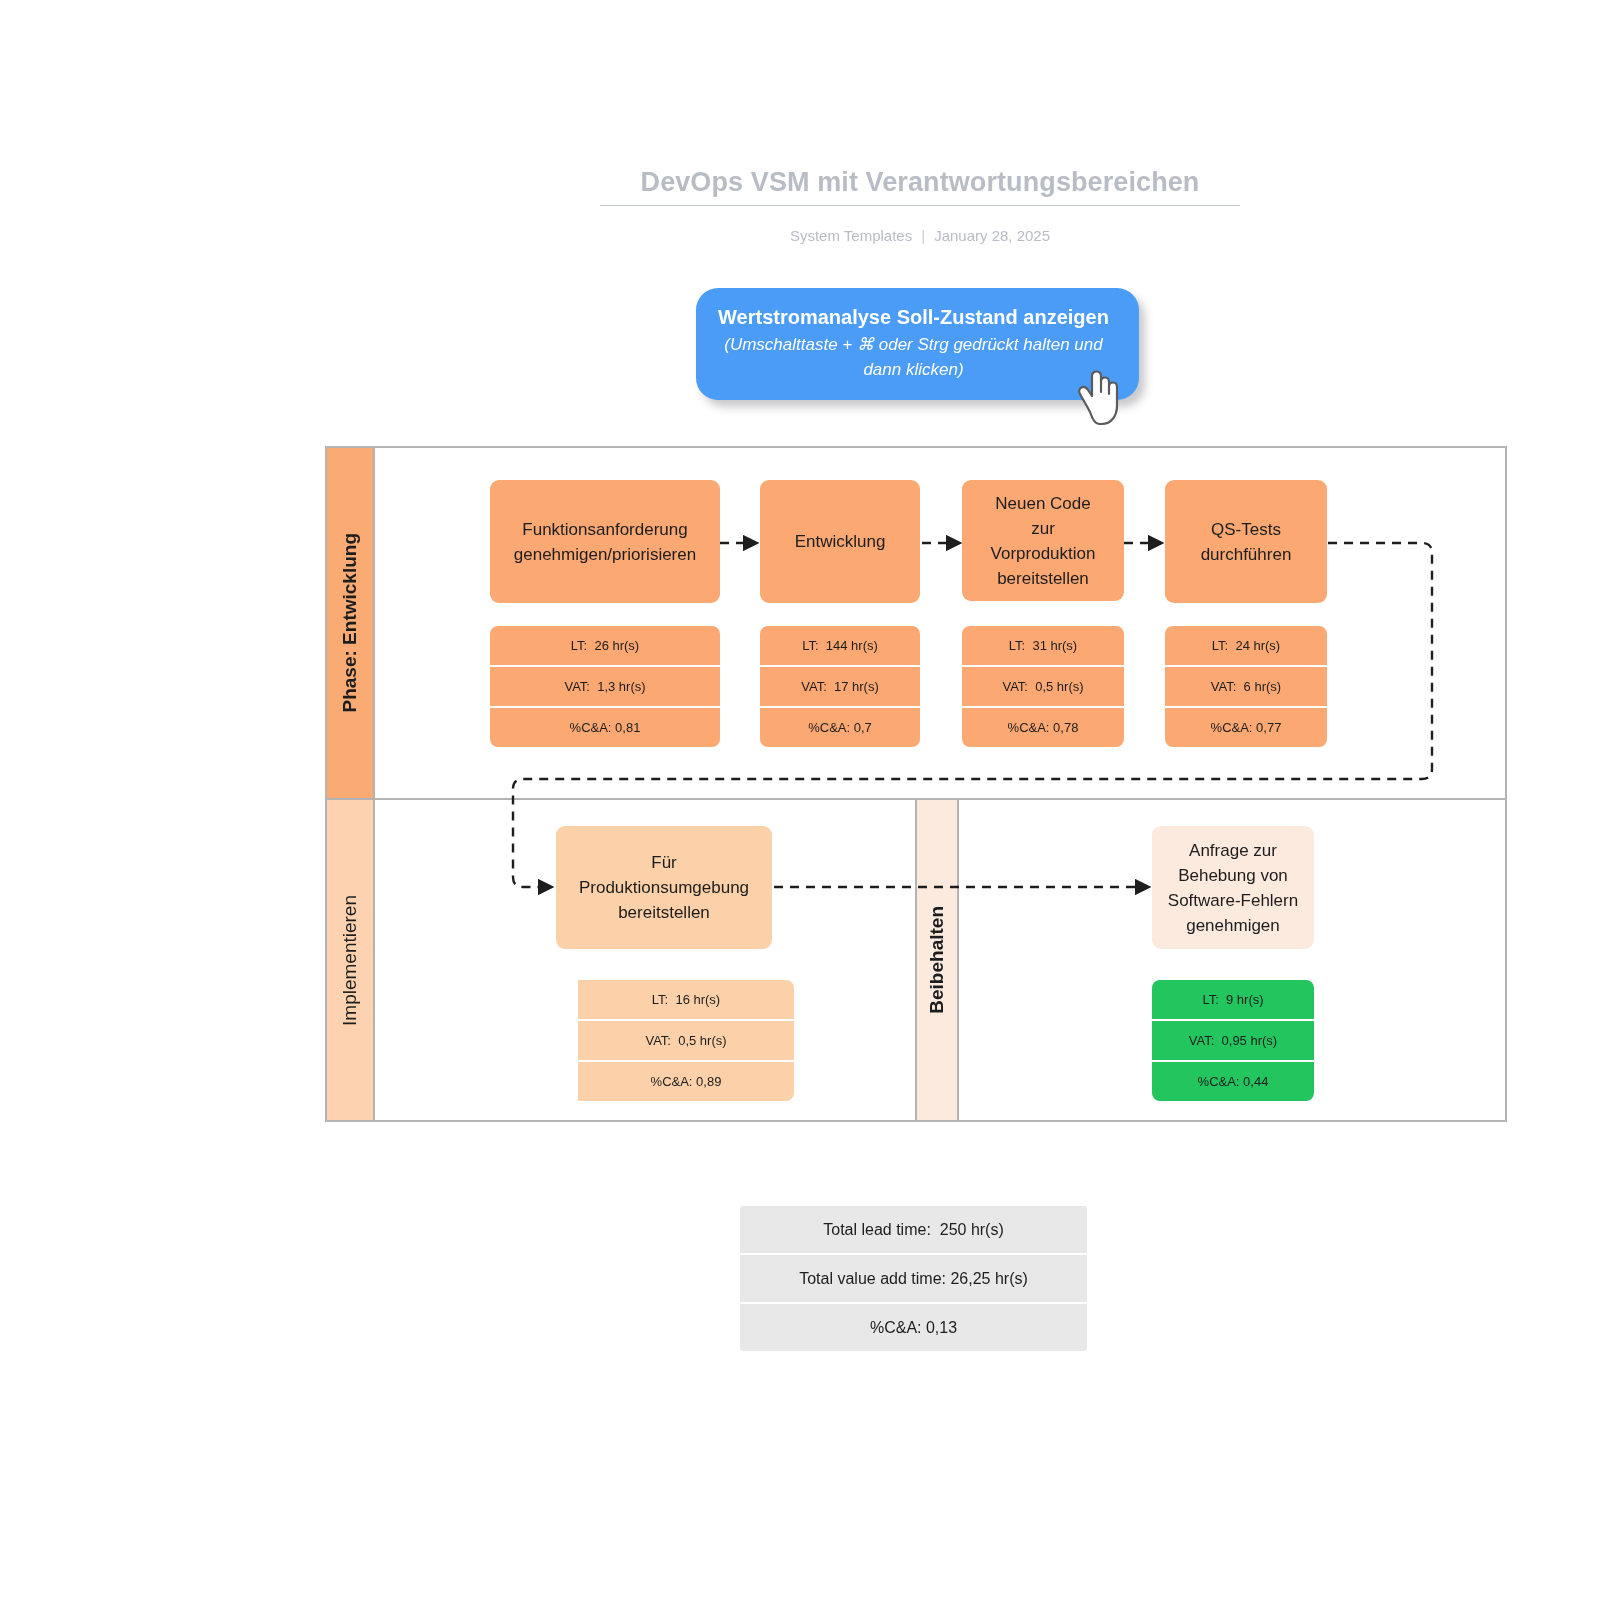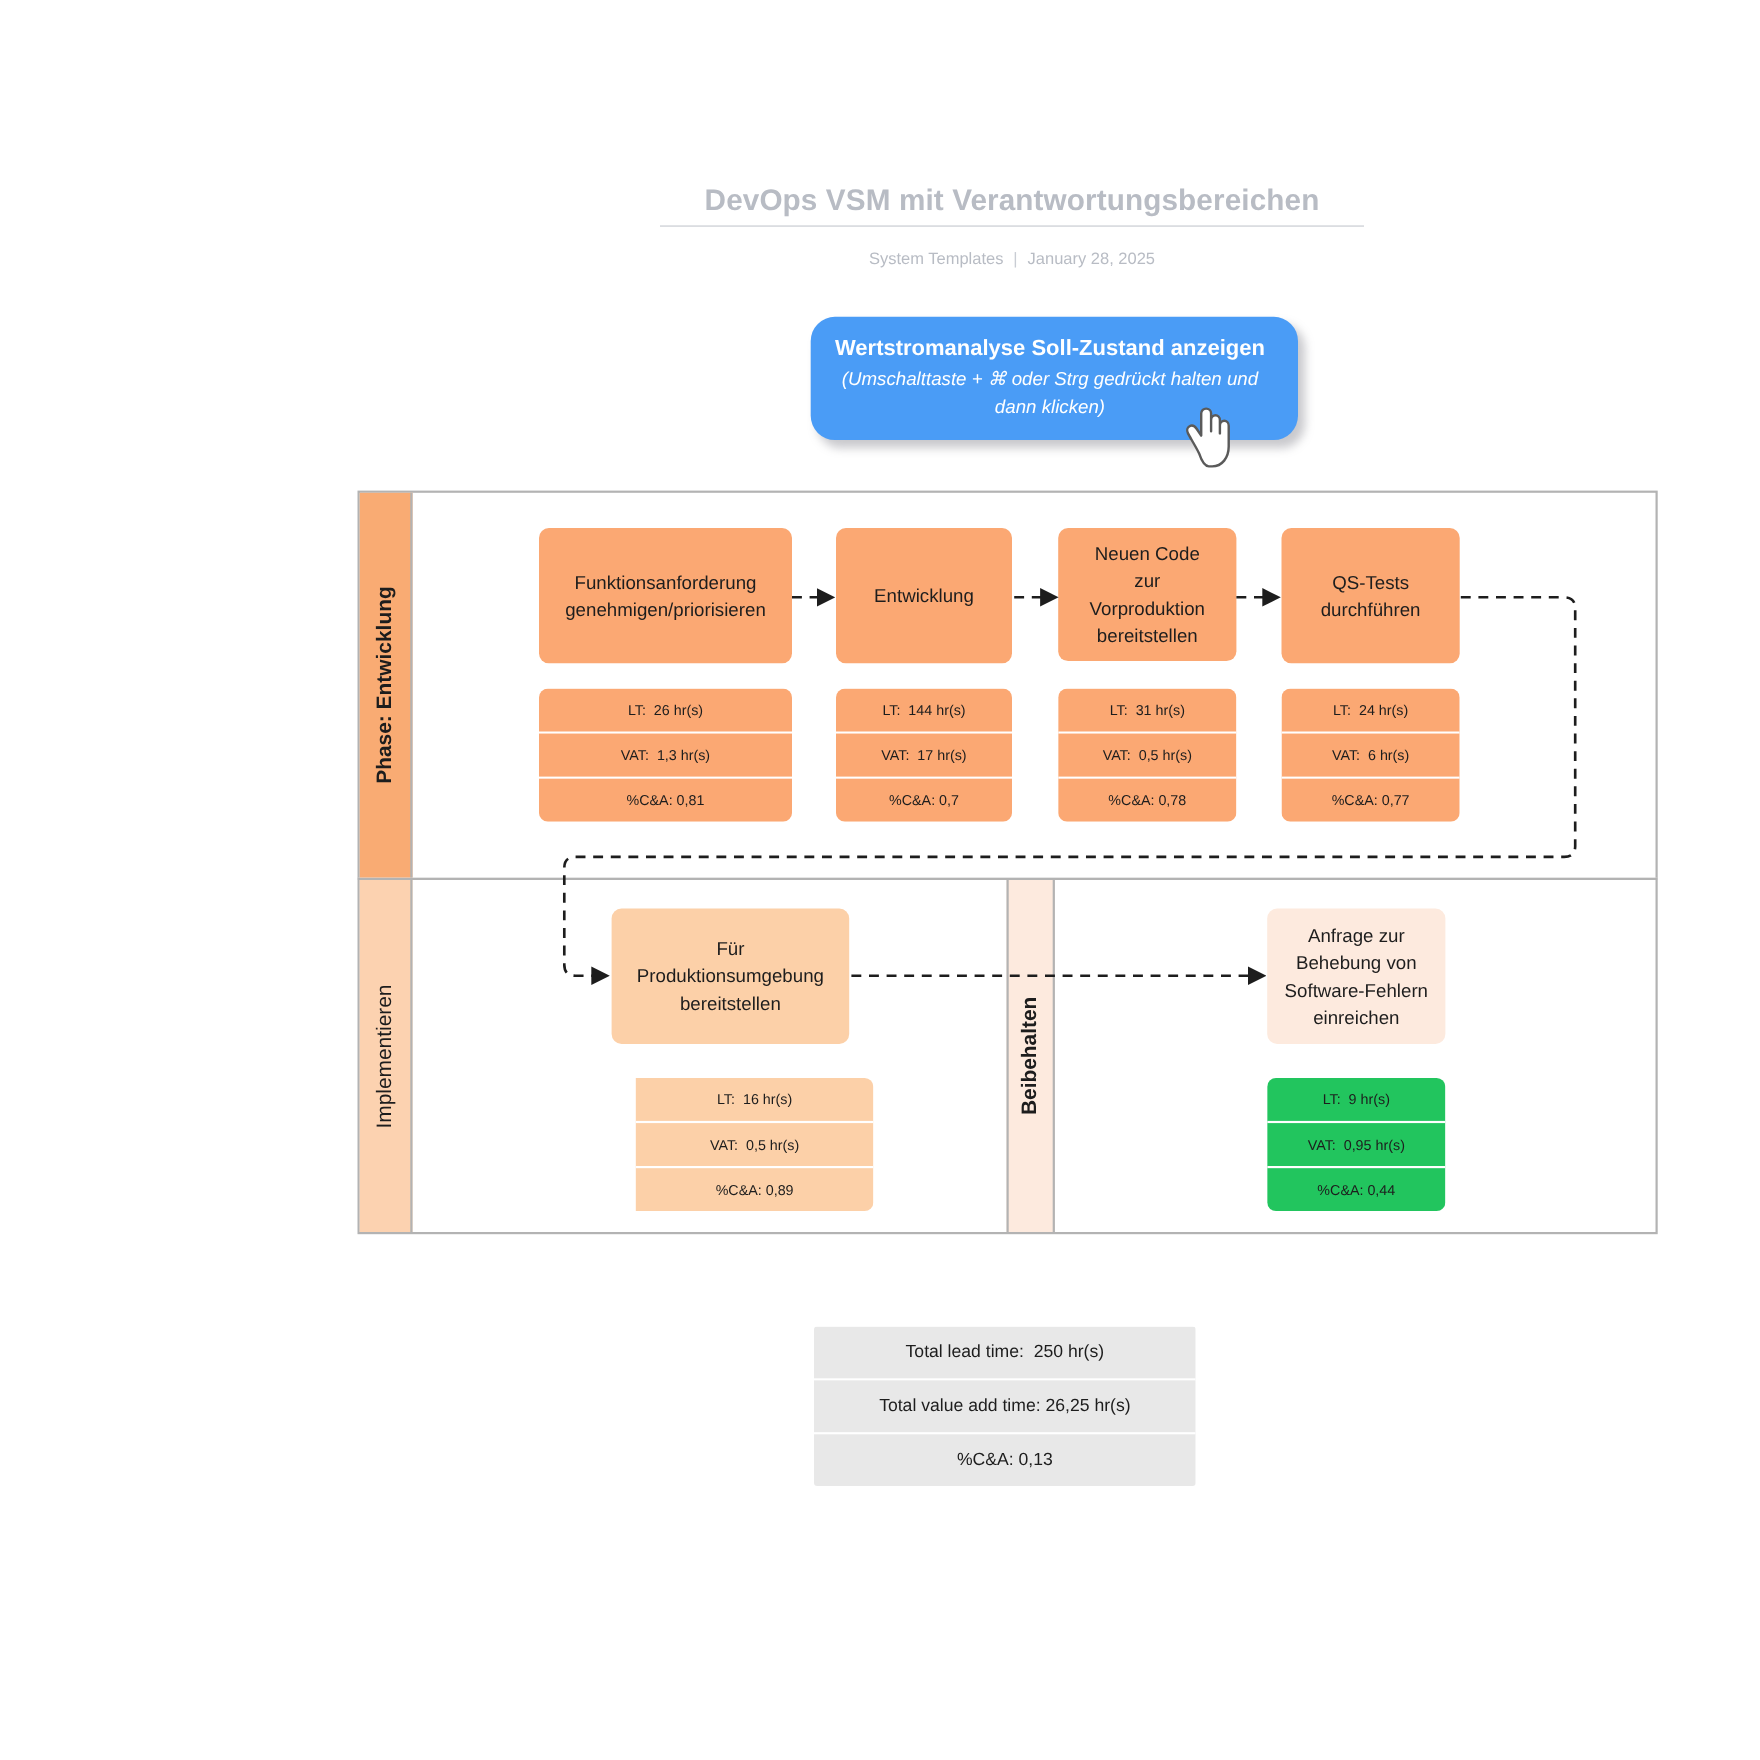--- a/index.html
+++ b/index.html
@@ -45,21 +45,21 @@
   }
   #doc-subtitle .sep {
     display: inline-block;
     margin: 0 9px;
     color: #c9cdd4;
   }
 
   
   #tooltip {
     position: absolute;
-    left: 737px;
+    left: 696px;
     top: 288px;
     width: 443px;
     border-radius: 22px;
     background: #4a9cf6;
     box-shadow: 6px 7px 9px rgba(120,120,130,0.40);
     padding: 16px 22px 18px 14px;
     box-sizing: border-box;
     text-align: center;
     color: #ffffff;
   }
@@ -299,21 +299,21 @@
 
     <div class="proc mid" style="left:229px; top:26px; width:216px; height:123px;">
       <span>Für
 Produktionsumgebung
 bereitstellen</span>
     </div>
     <div class="proc light" style="left:825px; top:26px; width:162px; height:123px;">
       <span>Anfrage zur
 Behebung von
 Software-Fehlern
-einreichen</span>
+genehmigen</span>
     </div>
 
     <div class="metrics mid" style="left:229px; top:180px; width:216px;padding-left:22px;">
       <div class="metric-row">LT:  16 hr(s)</div>
       <div class="metric-row">VAT:  0,5 hr(s)</div>
       <div class="metric-row">%C&amp;A: 0,89</div>
     </div>
     <div class="metrics light" style="left:825px; top:180px; width:162px;">
       <div class="metric-row">LT:  9 hr(s)</div>
       <div class="metric-row">VAT:  0,95 hr(s)</div>

